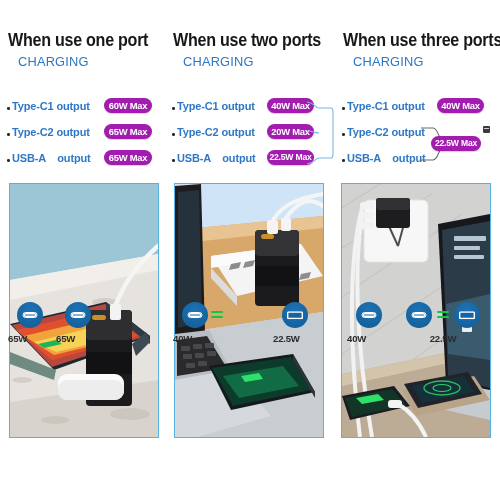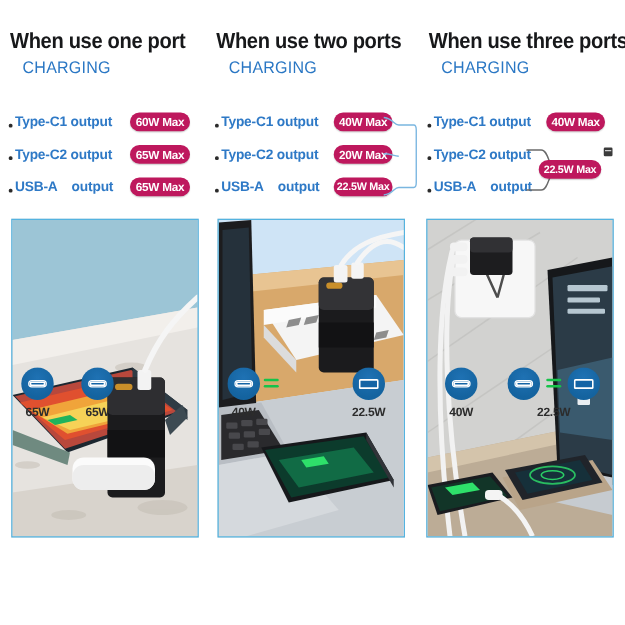--- a/index.html
+++ b/index.html
@@ -4,21 +4,21 @@
 <style>
   html,body{margin:0;padding:0;}
   body{
     width:500px;height:500px;overflow:hidden;background:#ffffff;
     font-family:"Liberation Sans", sans-serif;
     -webkit-font-smoothing:antialiased;
   }
   .board{position:relative;width:500px;height:500px;}
 
   
-  .panel{position:absolute;top:8px;width:165px;height:362px;}
+  .panel{position:absolute;top:16px;width:165px;height:362px;}
   .panel.p1{left:0;}
   .panel.p2{left:165px;}
   .panel.p3{left:335px;}
 
   .title{
     position:absolute;left:8px;top:14px;
     font-size:17.5px;font-weight:700;color:#17181a;
     letter-spacing:-0.3px;white-space:nowrap;
     transform:scaleX(0.92);transform-origin:left center;
     font-family:"Liberation Sans", sans-serif;
@@ -38,21 +38,21 @@
     border-radius:50%;background:#2b2b2b;
   }
   .rowlabel{
     position:absolute;left:6px;top:2px;
     font-size:11px;font-weight:700;color:#2e79c6;
     white-space:pre;letter-spacing:-0.15px;
   }
   .badge{
     position:absolute;top:0;
     height:15px;line-height:15px;
-    background:#be185d;color:#ffffff;
+    background:#a21caf;color:#ffffff;
     border-radius:8px;
     font-size:9.4px;font-weight:700;
     text-align:center;white-space:nowrap;
     padding:0 5px;letter-spacing:-0.2px;
     box-shadow:0 1px 1px rgba(0,0,0,0.18);
   }
   .badge.w-wide{font-size:8.6px;padding:0 4px;}
 
   
   .p1 .badge{left:98px;width:48px;padding:0;}
@@ -78,21 +78,21 @@
     position:absolute;top:167px;width:148px;height:253px;
     border:1px solid #54b3e0;overflow:hidden;background:#cfd7dc;
   }
   .p1 .photo{left:9px;}
   .p2 .photo{left:9px;}
   .p3 .photo{left:6px;}
   .photo .inner{position:absolute;inset:0;}
 
   
   .ports{position:absolute;bottom:14px;left:0;width:165px;height:62px;}
-  .portitem{position:absolute;width:44px;text-align:center;}
+  .portitem{position:absolute;width:44px;text-align:left;}
   .pcircle{
     width:26px;height:26px;border-radius:50%;
     background:#1464a5;margin:0 auto;position:relative;
     background-image:radial-gradient(circle at 50% 32%, #1f72b4 0%, #14639f 70%);
   }
   .pcircle .cport{
     position:absolute;left:50%;top:50%;transform:translate(-50%,-50%);
     width:15px;height:6px;border-radius:3px;
     background:#ffffff;border:1.1px solid #ffffff;
     box-sizing:border-box;background:#1464a5;

